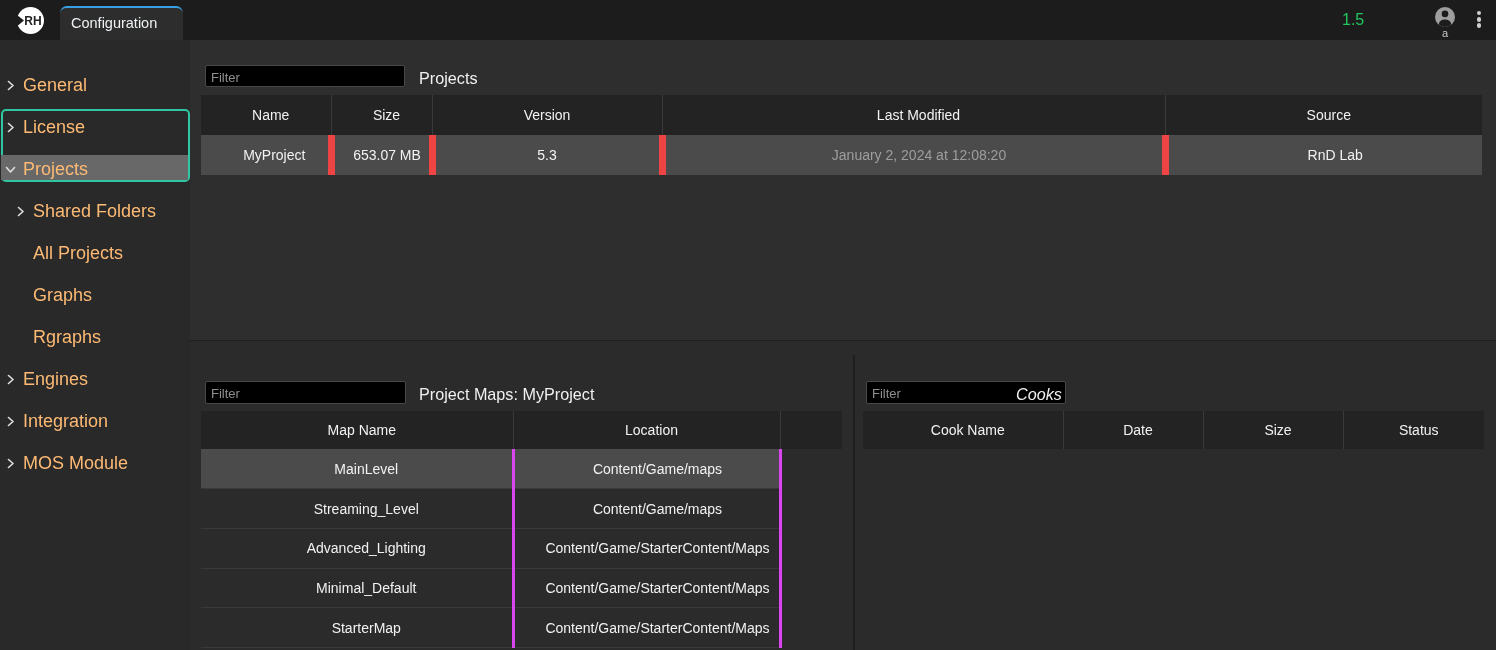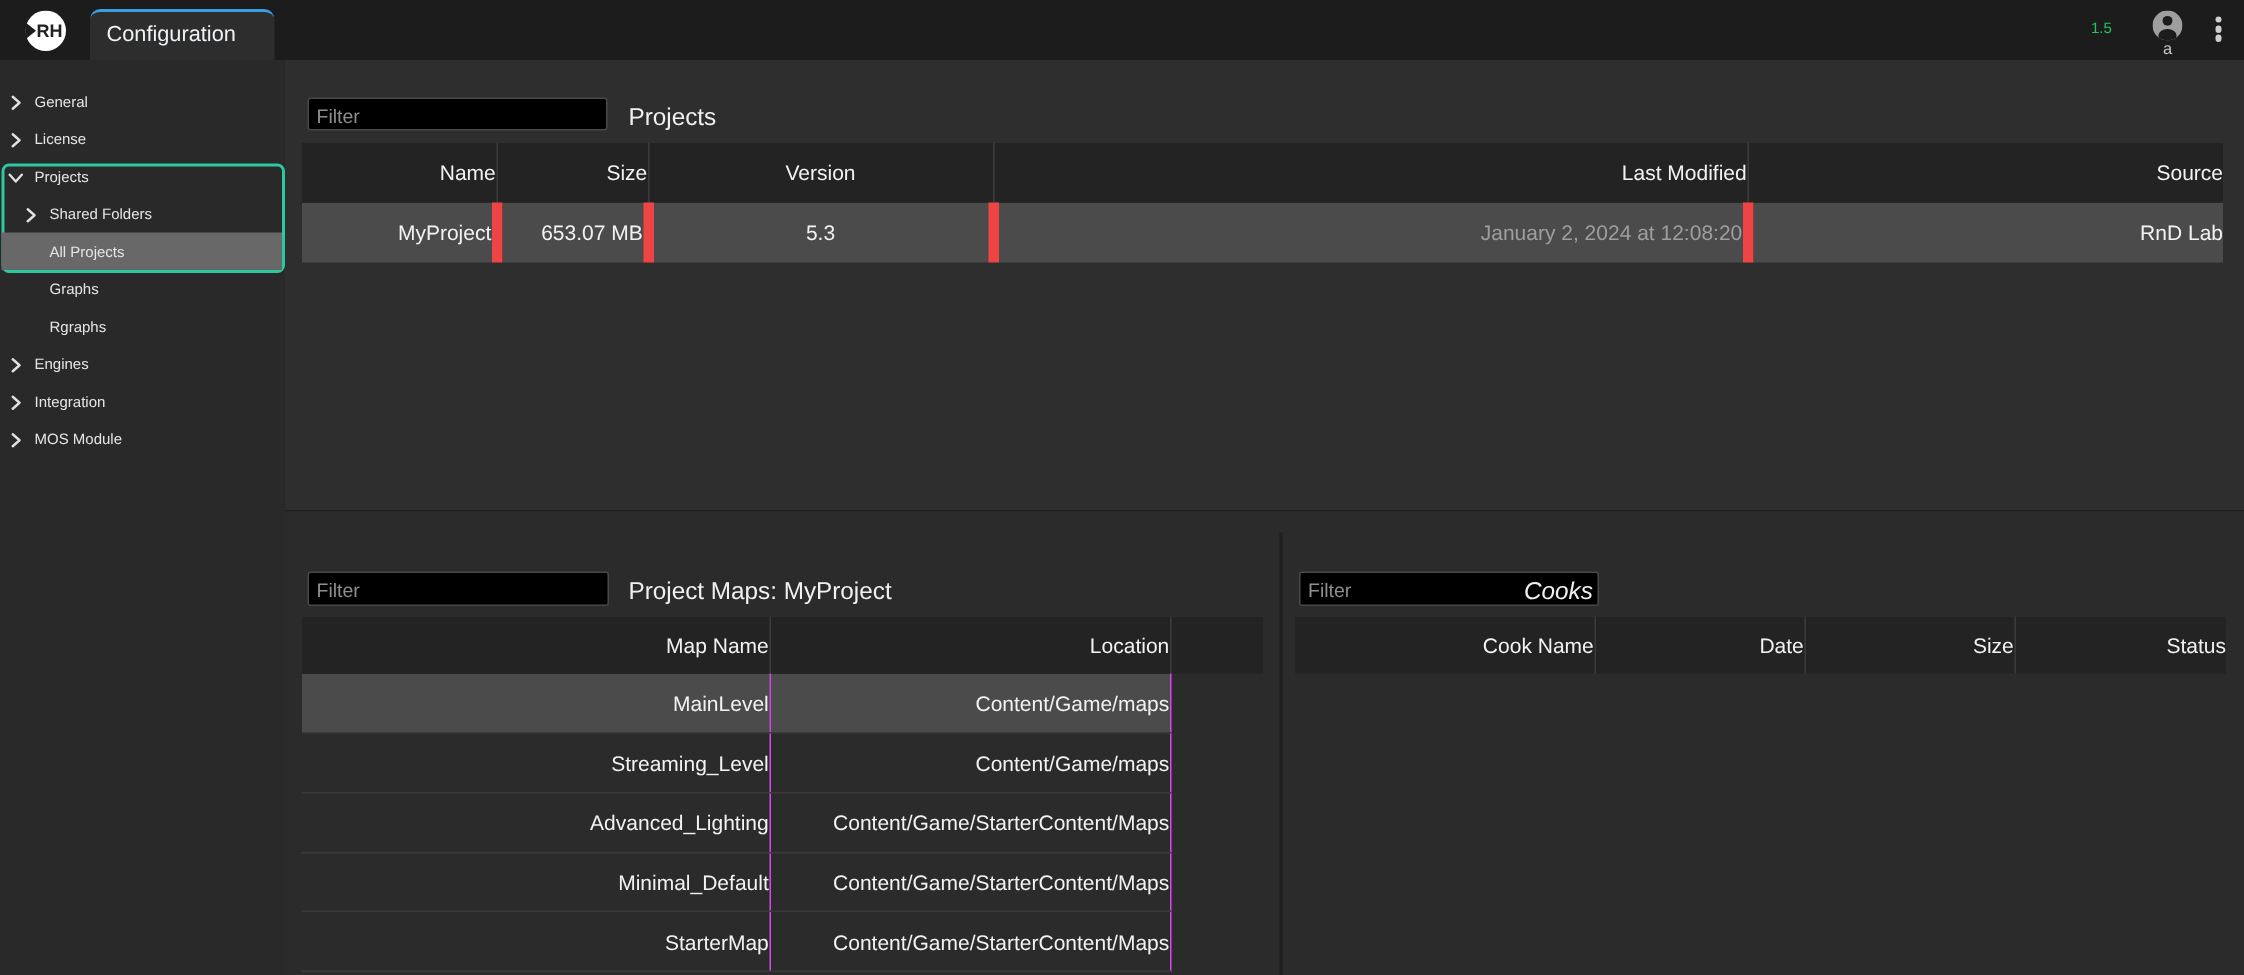--- a/index.html
+++ b/index.html
@@ -3,61 +3,61 @@
 <meta charset="utf-8">
 <style>
 * { margin:0; padding:0; box-sizing:border-box; }
 html,body { width:1496px; height:650px; background:#1c1c1c; font-family:"Liberation Sans", sans-serif; overflow:hidden; }
 #app { position:relative; width:1496px; height:650px; }
 
 
 #topbar { position:absolute; left:0; top:0; width:1496px; height:40px; background:#1c1c1c; }
 #logo { position:absolute; left:17px; top:7px; }
 #tab { position:absolute; left:60px; top:6px; width:123px; height:34px; background:#2d2d2d; border-top:2px solid #38a0e2; border-radius:7px 7px 0 0; color:#eef2f4; font-size:14.5px; line-height:31px; padding-left:11px; }
-#ver { position:absolute; left:1394px; top:0; width:22px; height:40px; line-height:40px; color:#22c55e; font-size:10px; }
+#ver { position:absolute; left:1342px; top:0; width:22px; height:40px; line-height:40px; color:#22c55e; font-size:16px; }
 #avatar { position:absolute; left:1435px; top:7px; }
 #avatar-a { position:absolute; left:1439px; top:27px; width:12px; text-align:center; color:#c8c8c8; font-size:11px; }
 #menu3 { position:absolute; left:1477px; top:11px; }
 #menu3 div { width:4.4px; height:4.4px; border-radius:50%; background:#cfcfcf; margin-bottom:1.8px; }
 
 
 #sidebar { position:absolute; left:0; top:40px; width:190px; height:610px; background:#292929; }
-.trow { position:relative; height:25px; line-height:25px; color:#e5e5e5; font-size:10px; }
+.trow { position:relative; height:25px; line-height:25px; color:#fdba74; font-size:18px;margin-top:17px; }
 .trow .lbl1 { position:absolute; left:23px; }
 .trow .lbl2 { position:absolute; left:33px; }
 .chev { position:absolute; top:7px; }
 #projbox { position:absolute; left:1px; top:69px; width:189px; height:73px; border:2px solid #2fc7a1; border-radius:5px; }
 #allproj-bg { position:absolute; left:1px; top:115px; width:187px; height:25px; background:#686868; }
 
 
 #toppanel { position:absolute; left:190px; top:40px; width:1306px; height:301px; background:#2e2e2e; border-bottom:1px solid #1e1e1e; }
 #bottom { position:absolute; left:190px; top:341px; width:1306px; height:309px; background:#2b2b2b; }
 #vsplit { position:absolute; left:853px; top:355px; width:2px; height:295px; background:#1e1e1e; }
 
 .filter { position:absolute; background:#000000; border:1px solid #484848; border-radius:2px; color:#8f8f8f; font-size:13px; }
 .filter span { display:block; padding:4px 0 0 5px; }
 .ptitle { position:absolute; color:#f0f0f0; font-size:16.2px; }
 
 table { border-collapse:collapse; table-layout:fixed; }
-th, td { font-weight:normal; text-align:right; font-size:14px; color:#f2f2f2; overflow:hidden; white-space:nowrap; }
+th, td { font-weight:normal; text-align:center; font-size:14px; color:#f2f2f2; overflow:hidden; white-space:nowrap; }
 thead th { background:#232323; height:40px; border-right:1px solid #3a3a3a; padding-left:10px; }
 thead th:last-child { border-right:none; }
 
 
 #ptable { position:absolute; left:201px; top:95px; width:1281px; }
 #ptable td { background:#4b4b4b; height:40px; border-right:7px solid #ef4444; padding-left:20px; }
 #ptable td:last-child { border-right:none; }
 #ptable td.size { padding-left:11px; }
 #ptable th.ver, #ptable td.ver { text-align:center; padding-left:0; }
 #ptable td.date { color:#9e9e9e; padding-left:11px; }
 
 
 #mtable { position:absolute; left:201px; top:411px; width:641px; }
 #mtable thead th, #ctable thead th { height:38px; }
-#mtable td { height:39.7px; border-right:1px solid #d946ef; border-bottom:1px solid #3a3a3a; padding-left:20px; }
+#mtable td { height:39.7px; border-right:3px solid #d946ef; border-bottom:1px solid #3a3a3a; padding-left:20px; }
 #mtable tr.sel td { background:#4b4b4b; }
 #mtable td.loc { padding-left:22px; }
 
 
 #ctable { position:absolute; left:863px; top:411px; width:621px; }
 </style>
 </head>
 <body>
 <div id="app">
 

